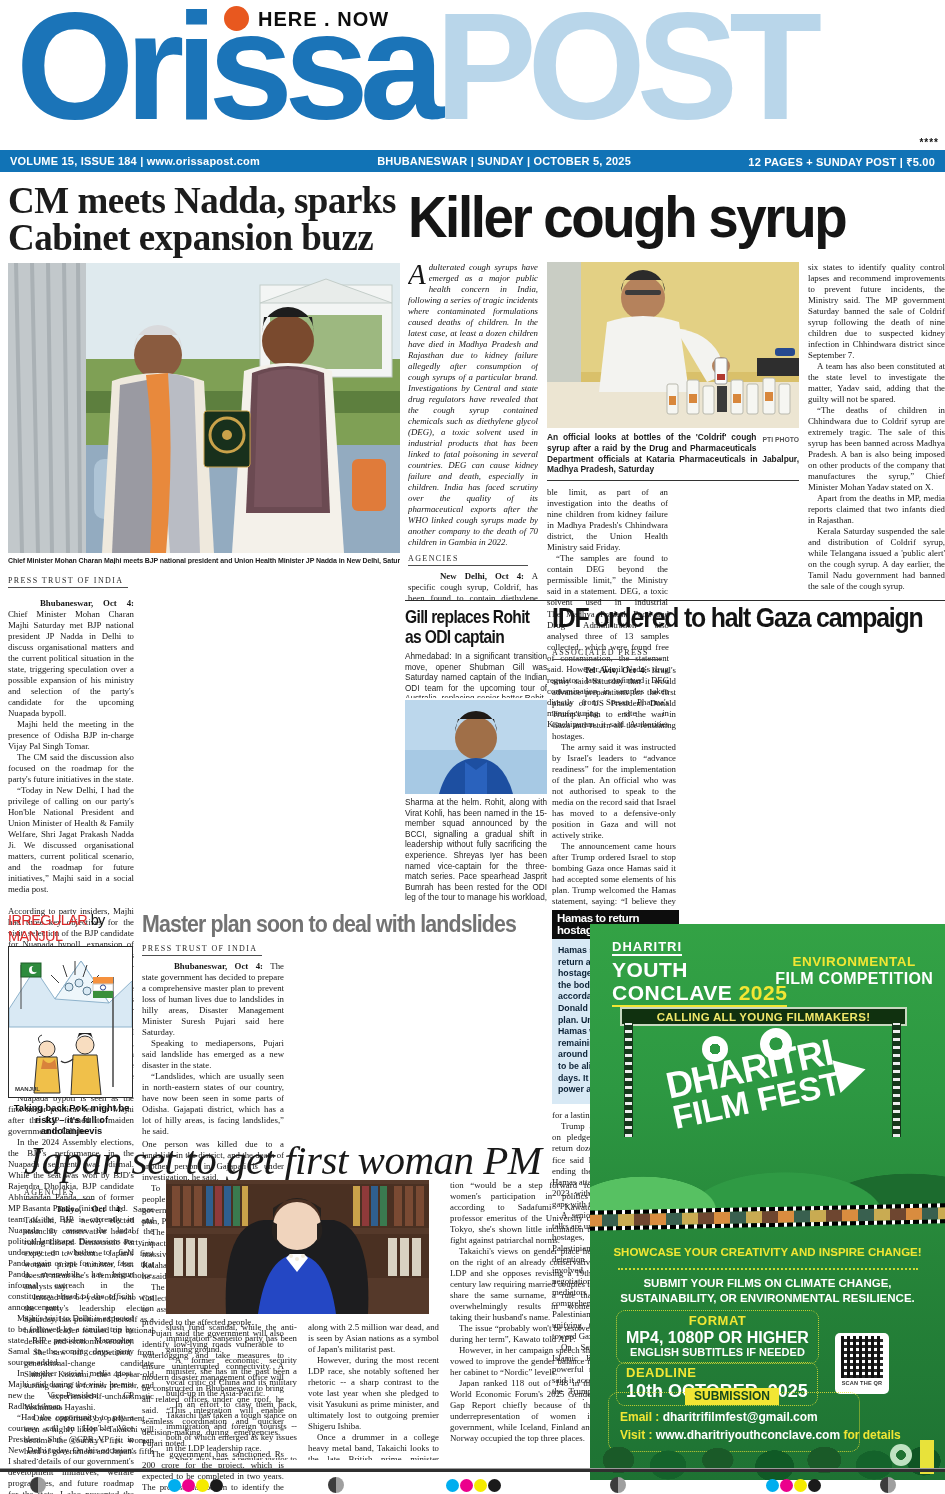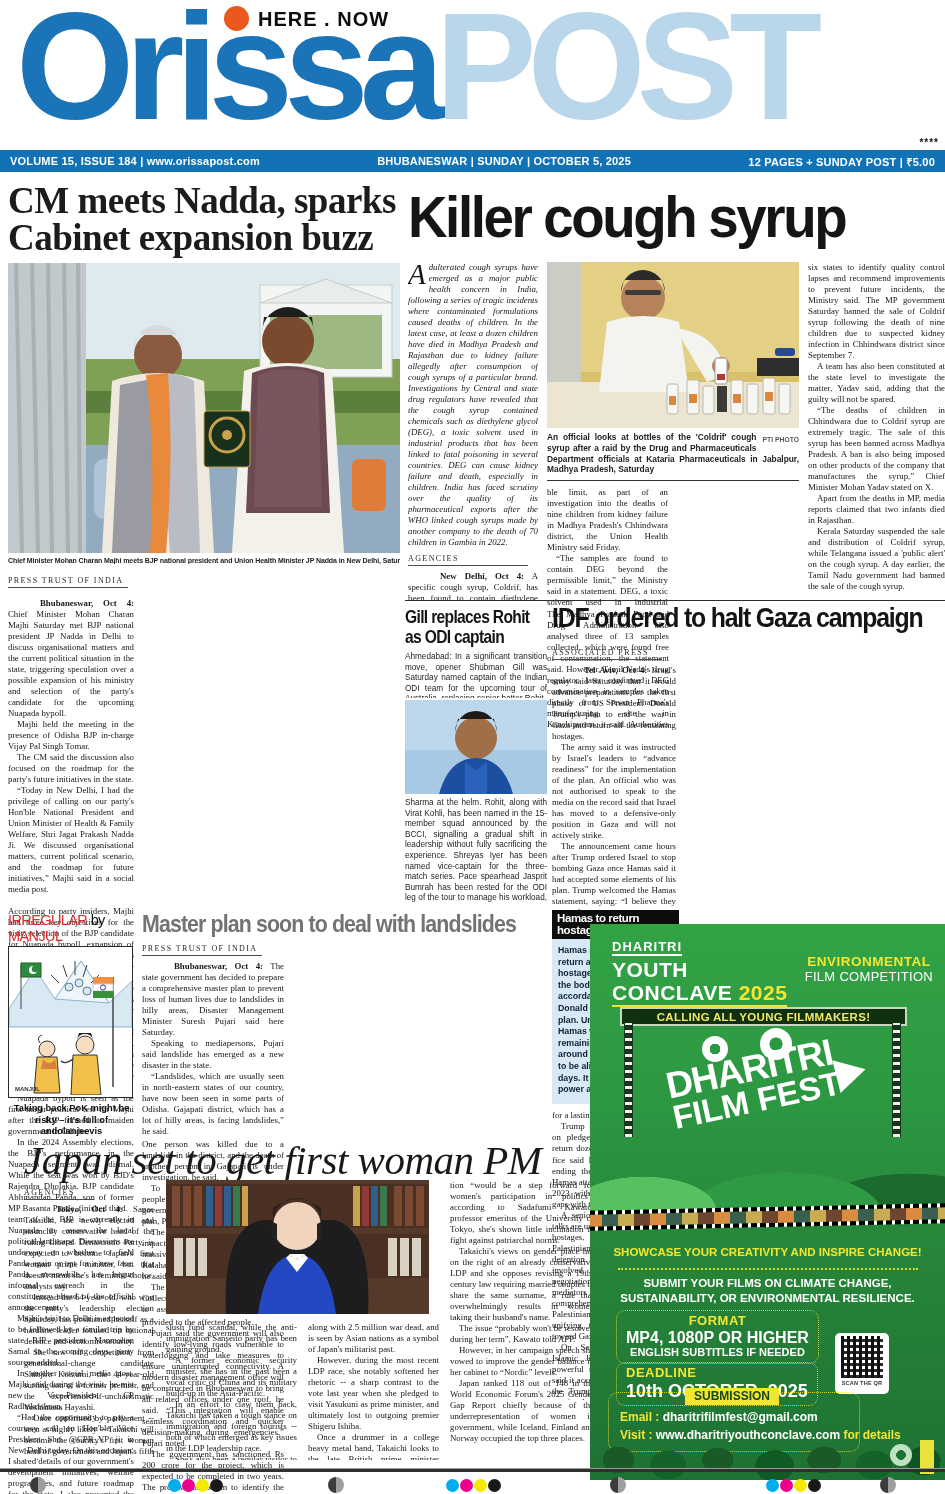--- a/index.html
+++ b/index.html
@@ -81,21 +81,21 @@
       background:linear-gradient(180deg,#33a245 0%,#2d9842 30%,#268539 60%,#1e7233 100%);
       font-family:"Liberation Sans",sans-serif;color:#fff;margin-top:16px;}
   .ad .yellow{color:#f2e634;}
   .ad-brand{position:absolute;left:22px;top:14px;line-height:1;}
   .ad-brand .b1{font-size:13px;font-weight:bold;letter-spacing:1px;border-bottom:2px solid #fff;
                 display:inline-block;padding-bottom:1px;}
   .ad-brand .b2{font-size:21px;font-weight:bold;letter-spacing:.5px;margin-top:3px;}
   .ad-brand .b3{font-size:21px;font-weight:bold;letter-spacing:.5px;margin-top:2px;border-bottom:2px solid #f2e634;display:inline-block;padding-bottom:2px;}
   .ad-right{position:absolute;right:12px;top:30px;text-align:center;line-height:1.15;}
   .ad-right .r1{font-size:13.5px;font-weight:bold;letter-spacing:.5px;color:#f2e634;}
-  .ad-right .r2{font-size:13px;font-weight:normal;letter-spacing:.3px;color:#fff;}
+  .ad-right .r2{font-size:16px;font-weight:bold;letter-spacing:.3px;color:#fff;}
   .ad-banner{position:absolute;left:30px;top:83px;width:283px;height:15px;background:#10310f;
              border:2px solid #c8d8c0;display:flex;align-items:center;justify-content:center;
              font-size:11.5px;font-weight:bold;letter-spacing:.3px;color:#f0e76a;}
   .ad-rail{position:absolute;top:99px;width:7px;height:114px;
            background:repeating-linear-gradient(0deg,#ededed 0 3px,#15361a 3px 8px);
            border-left:1.5px solid #15361a;border-right:1.5px solid #15361a;}
   .ad-logo{position:absolute;left:78px;top:128px;transform:rotate(-12deg);line-height:.92;
            font-weight:bold;color:#fff;text-align:left;}
   .ad-logo .l1{font-size:37px;letter-spacing:-1px;}
   .ad-logo .l2{font-size:33px;letter-spacing:0;}

